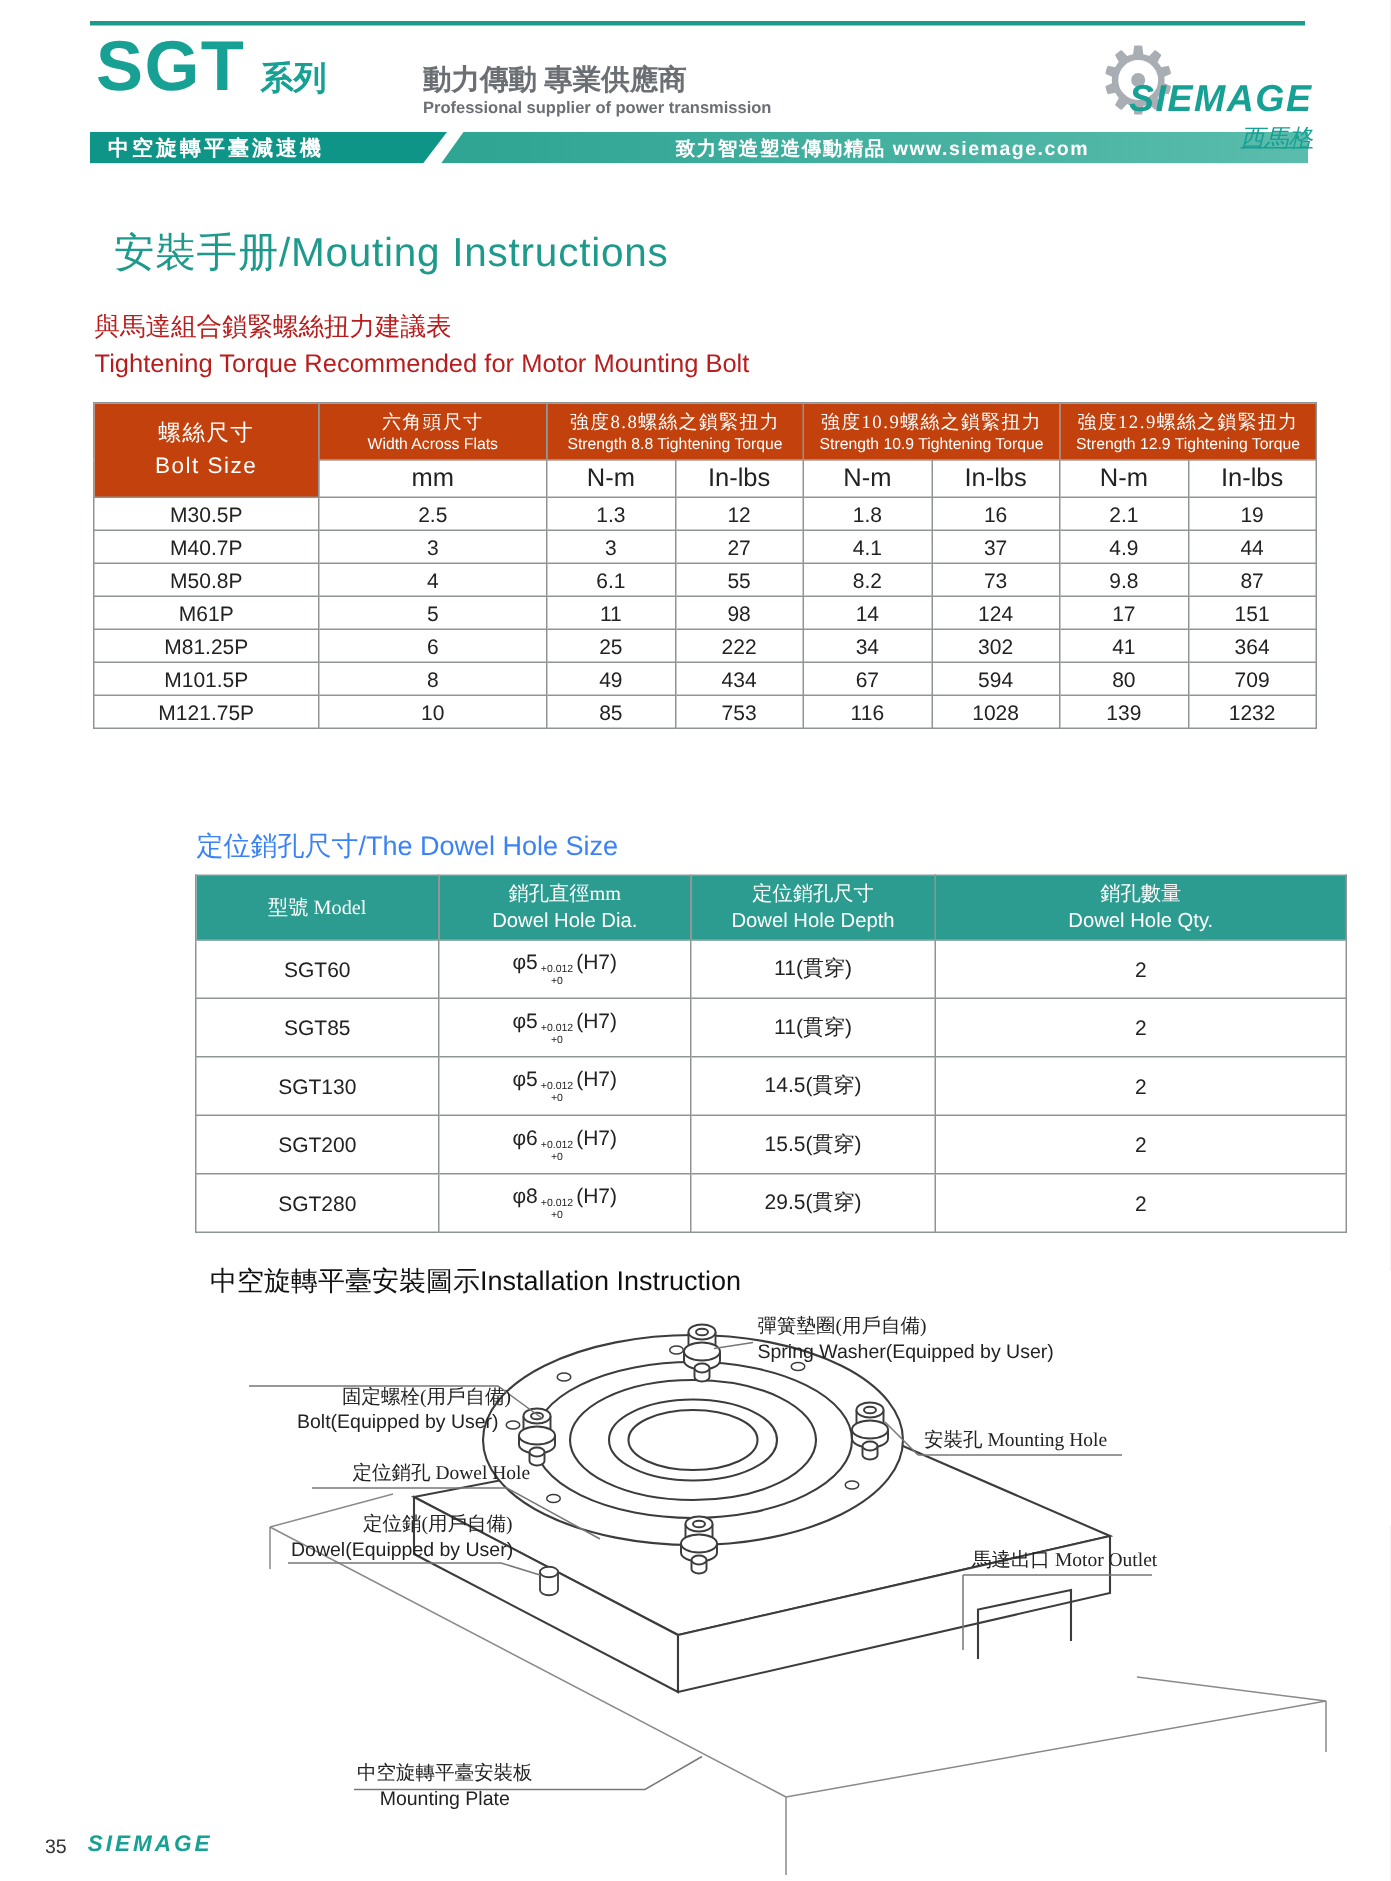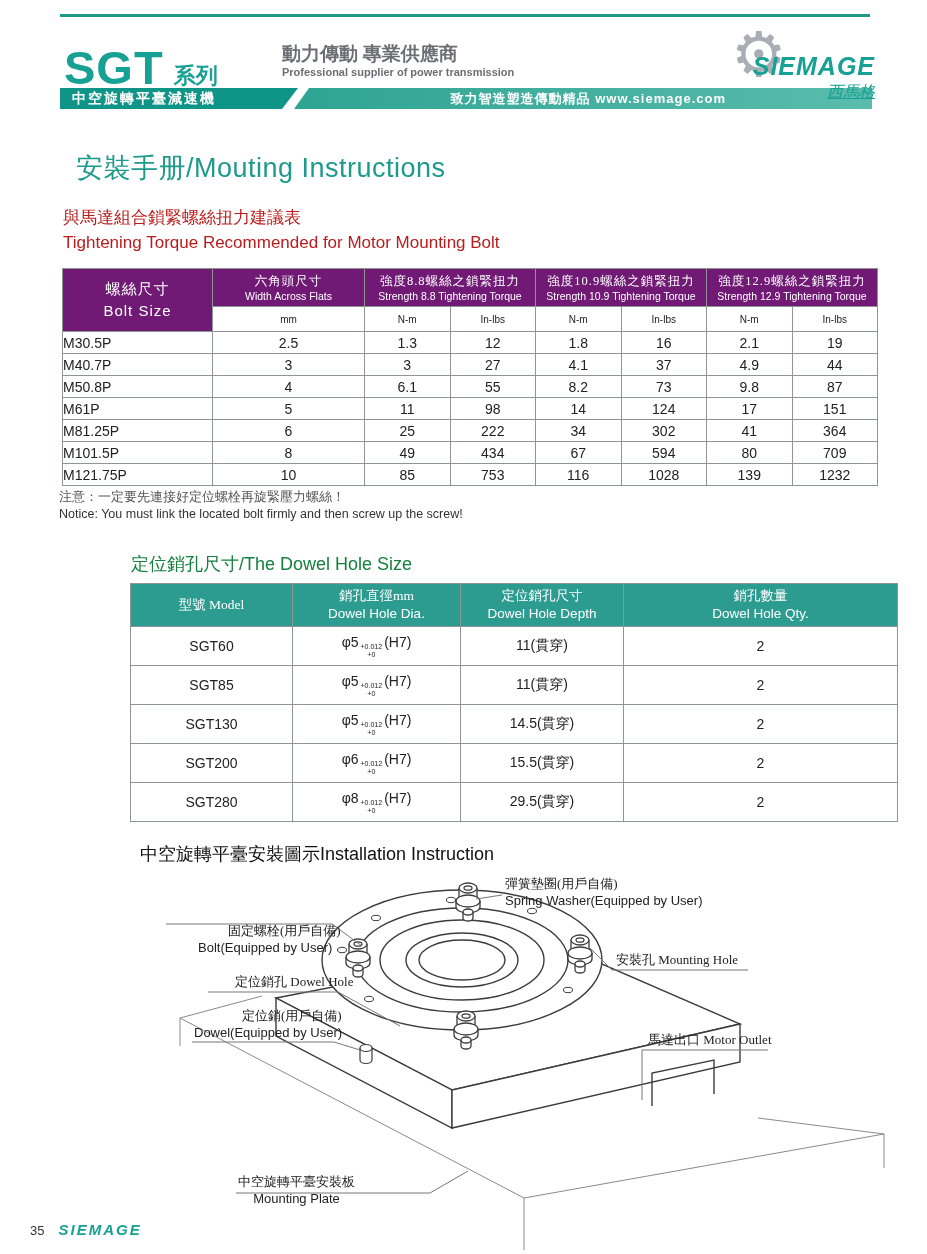--- a/index.html
+++ b/index.html
@@ -2,21 +2,21 @@
 <html><head>
 <meta charset="utf-8">
 <style>
   html,body{margin:0;padding:0;background:#e8e8e8;}
   .page{position:relative;width:927px;height:1254px;background:#fff;margin:0 auto;overflow:hidden;
         font-family:"Liberation Sans","DejaVu Sans",sans-serif;color:#222;}
   .serif{font-family:"Liberation Serif","DejaVu Serif",serif;}
 
   
   .top-rule{position:absolute;left:60px;right:57px;top:14px;height:3px;background:#1E9A8C;}
-  .sgt-block{position:absolute;left:64px;top:44px;display:flex;align-items:flex-end;gap:10px;}
+  .sgt-block{position:absolute;left:64px;top:20px;display:flex;align-items:flex-end;gap:10px;}
   .sgt-main{font-size:47px;font-weight:bold;color:#17A094;line-height:1;letter-spacing:1px;}
   .sgt-suffix{font-size:22px;font-weight:bold;color:#17A094;line-height:1;margin-bottom:4px;}
   .supplier{position:absolute;left:282px;top:42px;line-height:1.25;}
   .supplier .zh{font-size:19px;font-weight:bold;color:#6b6f74;}
   .supplier .en{font-size:11px;font-weight:bold;color:#6b6f74;}
   .logo{position:absolute;right:52px;top:26px;width:160px;height:76px;text-align:right;z-index:5;}
   .logo .gear{position:absolute;left:16px;top:-2px;font-size:62px;color:#a9aeb4;line-height:1;}
   .logo .brand{position:relative;z-index:2;font-size:25px;font-weight:900;font-style:italic;
                color:#17A094;letter-spacing:1px;margin-top:26px;}
   .logo .brand-sub{position:relative;z-index:2;font-size:16px;font-style:italic;color:#17A094;margin-top:1px;text-decoration:underline;}
@@ -26,36 +26,36 @@
             display:flex;align-items:center;padding-left:12px;box-sizing:border-box;}
   .bar-dark span{color:#fff;font-weight:bold;font-size:14px;letter-spacing:2px;}
   .bar-light{position:absolute;left:234px;right:0;top:0;bottom:0;background:linear-gradient(90deg,#2EA493,#5ABCAC);
              clip-path:polygon(15px 0,100% 0,100% 100%,0 100%);
              display:flex;align-items:center;justify-content:flex-end;padding-right:146px;box-sizing:border-box;}
   .bar-light span{color:#fff;font-weight:bold;font-size:13px;letter-spacing:1px;}
 
   
   .page-title{position:absolute;left:76px;top:150px;font-size:27px;color:#1E9A8C;letter-spacing:.5px;}
   .sec1-head{position:absolute;left:63px;top:206px;font-size:17px;line-height:1.45;color:#b91c1c;}
-  .sec2-title{position:absolute;left:131px;top:552px;font-size:18px;color:#15803d;}
+  .sec2-title{position:absolute;left:131px;top:552px;font-size:18px;color:#3b82f6;}
   .sec3-title{position:absolute;left:140px;top:842px;font-size:18px;color:#111;}
 
   
   .t1{position:absolute;left:62px;top:268px;width:816px;border-collapse:collapse;table-layout:fixed;}
   .t1 th,.t1 td{border:1px solid #8f9594;text-align:center;vertical-align:middle;padding:0;}
-  .t1 th.teal{background:#701a75;color:#fff;font-weight:normal;margin-top:24px;}
+  .t1 th.teal{background:#c2410c;color:#fff;font-weight:normal;margin-top:24px;}
   .t1 .hz{font-size:12.5px;letter-spacing:1px;}
   .t1 .he{font-size:10.5px;}
   .t1 .bolt-head{font-size:15px;line-height:1.5;letter-spacing:1px;}
   .t1 tr.gh{height:38px;}
   .t1 tr.uh{height:25px;}
-  .t1 tr.uh td{font-size:10px;background:#fff;}
+  .t1 tr.uh td{font-size:17px;background:#fff;}
   .t1 tbody tr{height:22px;}
   .t1 tbody td{font-size:14px;}
-  .boltcell{display:flex;}
+  .boltcell{display:flex;justify-content:center;}
   .notice{position:absolute;left:59px;top:488px;line-height:1.35;}
   .notice .zh{font-size:13px;color:#555;}
   .notice .en{font-size:12.5px;color:#333;}
 
   
   .t2{position:absolute;left:130px;top:583px;width:768px;border-collapse:collapse;table-layout:fixed;}
   .t2 th,.t2 td{border:1px solid #8f9594;text-align:center;vertical-align:middle;}
   .t2 th{background:#2D9C90;color:#fff;font-weight:normal;height:40px;font-size:13.5px;line-height:1.35;}
   .t2 td{height:36px;font-size:14px;}
   .tol{display:inline-flex;flex-direction:column;font-size:7px;line-height:1.1;vertical-align:-2px;margin:0 2px;}
@@ -262,24 +262,20 @@
         <td>85</td>
         <td>753</td>
         <td>116</td>
         <td>1028</td>
         <td>139</td>
         <td>1232</td>
       </tr>
     </tbody>
   </table>
 
-  <div class="notice">
-    <div class="zh serif">注意：一定要先連接好定位螺栓再旋緊壓力螺絲！</div>
-    <div class="en">Notice: You must link the located bolt firmly and then screw up the screw!</div>
-  </div>
 
   <div class="sec2-title">定位銷孔尺寸/The Dowel Hole Size</div>
   <table class="t2">
     <colgroup>
         <col style="width:162px">
         <col style="width:168px">
         <col style="width:163px">
         <col>
       </colgroup>
     <thead>

